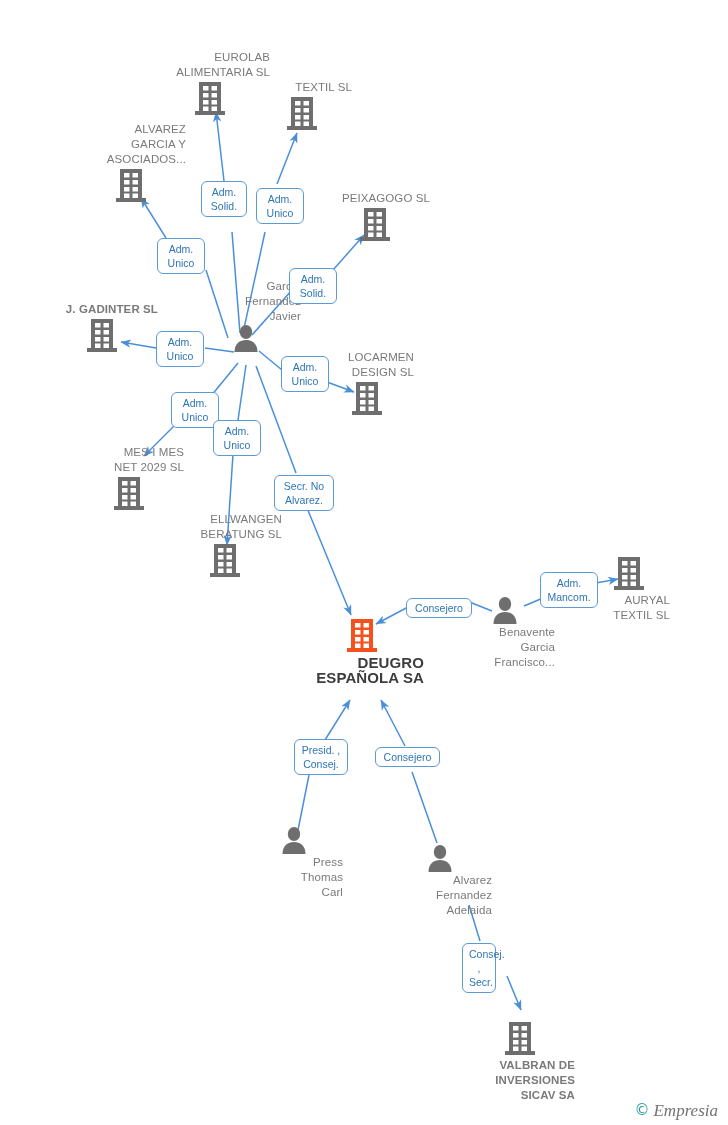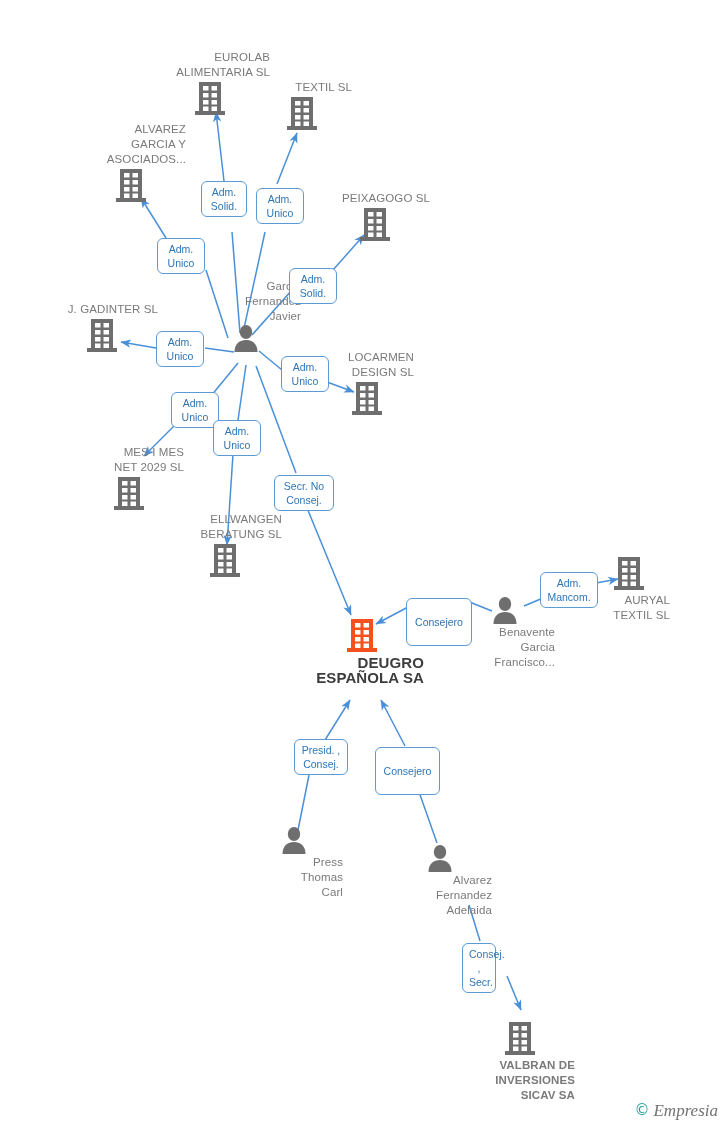--- a/index.html
+++ b/index.html
@@ -22,21 +22,21 @@
   .node.focus .caption{color:#3d3d3d;font-weight:bold;font-size:15px;line-height:15px;}
 
   .icon-wrap{display:flex;justify-content:center;align-items:flex-end;}
 
   
   .chip{
     position:absolute;background:#ffffff;border:1.4px solid #5b9bd5;border-radius:6px;
     color:#2e75b6;font-size:10.5px;line-height:14px;text-align:center;
     padding:3px 6px;white-space:pre-line;box-sizing:border-box;
   }
-  .chip.one{padding:16px 7px;}
+  .chip.one{padding:2px 7px;}
 
   
   #watermark{position:absolute;right:10px;bottom:6px;display:flex;align-items:center;gap:4px;}
   #watermark .copy{color:#2a9d9d;font-size:15px;line-height:15px;font-family:"DejaVu Sans",sans-serif;}
   #watermark .brand{color:#737373;font-size:17px;line-height:17px;font-style:italic;
     font-family:"Liberation Serif","DejaVu Serif",serif;}
 </style>
 </head>
 <body>
 
@@ -162,21 +162,21 @@
             <rect x="16.5" y="13" width="5.5" height="4.5"></rect>
           <rect x="8" y="20" width="5.5" height="4.5"></rect>
             <rect x="16.5" y="20" width="5.5" height="4.5"></rect>
           <rect x="8" y="26.5" width="5.5" height="4.5"></rect>
             <rect x="16.5" y="26.5" width="5.5" height="4.5"></rect>
         </g>
       </svg>
     </div>
   </div>
 
-  <div class="node company" style="left:46px;top:300px;width:112px;">
+  <div class="node company" style="left:46px;top:300px;width:112px;font-weight:bold;">
     <div class="caption">J.  GADINTER  SL</div>
     <div class="icon-wrap">
       <svg width="30" height="36" viewBox="0 0 30 36" aria-hidden="true">
         <rect x="4" y="2" width="22" height="29" fill="#6e6e6e"></rect>
         <rect x="0" y="31" width="30" height="4" fill="#6e6e6e"></rect>
         <g fill="#ffffff">
           <rect x="8" y="6" width="5.5" height="4.5"></rect>
             <rect x="16.5" y="6" width="5.5" height="4.5"></rect>
           <rect x="8" y="13" width="5.5" height="4.5"></rect>
             <rect x="16.5" y="13" width="5.5" height="4.5"></rect>
@@ -382,21 +382,21 @@
   <div class="chip" style="left:281px;top:356px;width:48px;">Adm.
 Unico</div>
 
   <div class="chip" style="left:171px;top:392px;width:48px;">Adm.
 Unico</div>
 
   <div class="chip" style="left:213px;top:420px;width:48px;">Adm.
 Unico</div>
 
   <div class="chip" style="left:274px;top:475px;width:60px;">Secr.  No
-Consej.</div>
+Alvarez.</div>
 
   <div class="chip one" style="left:406px;top:598px;width:66px;">Consejero</div>
 
   <div class="chip" style="left:540px;top:572px;width:58px;">Adm.
 Mancom.</div>
 
   <div class="chip" style="left:294px;top:739px;width:54px;">Presid. ,
 Consej.</div>
 
   <div class="chip one" style="left:375px;top:747px;width:65px;">Consejero</div>

